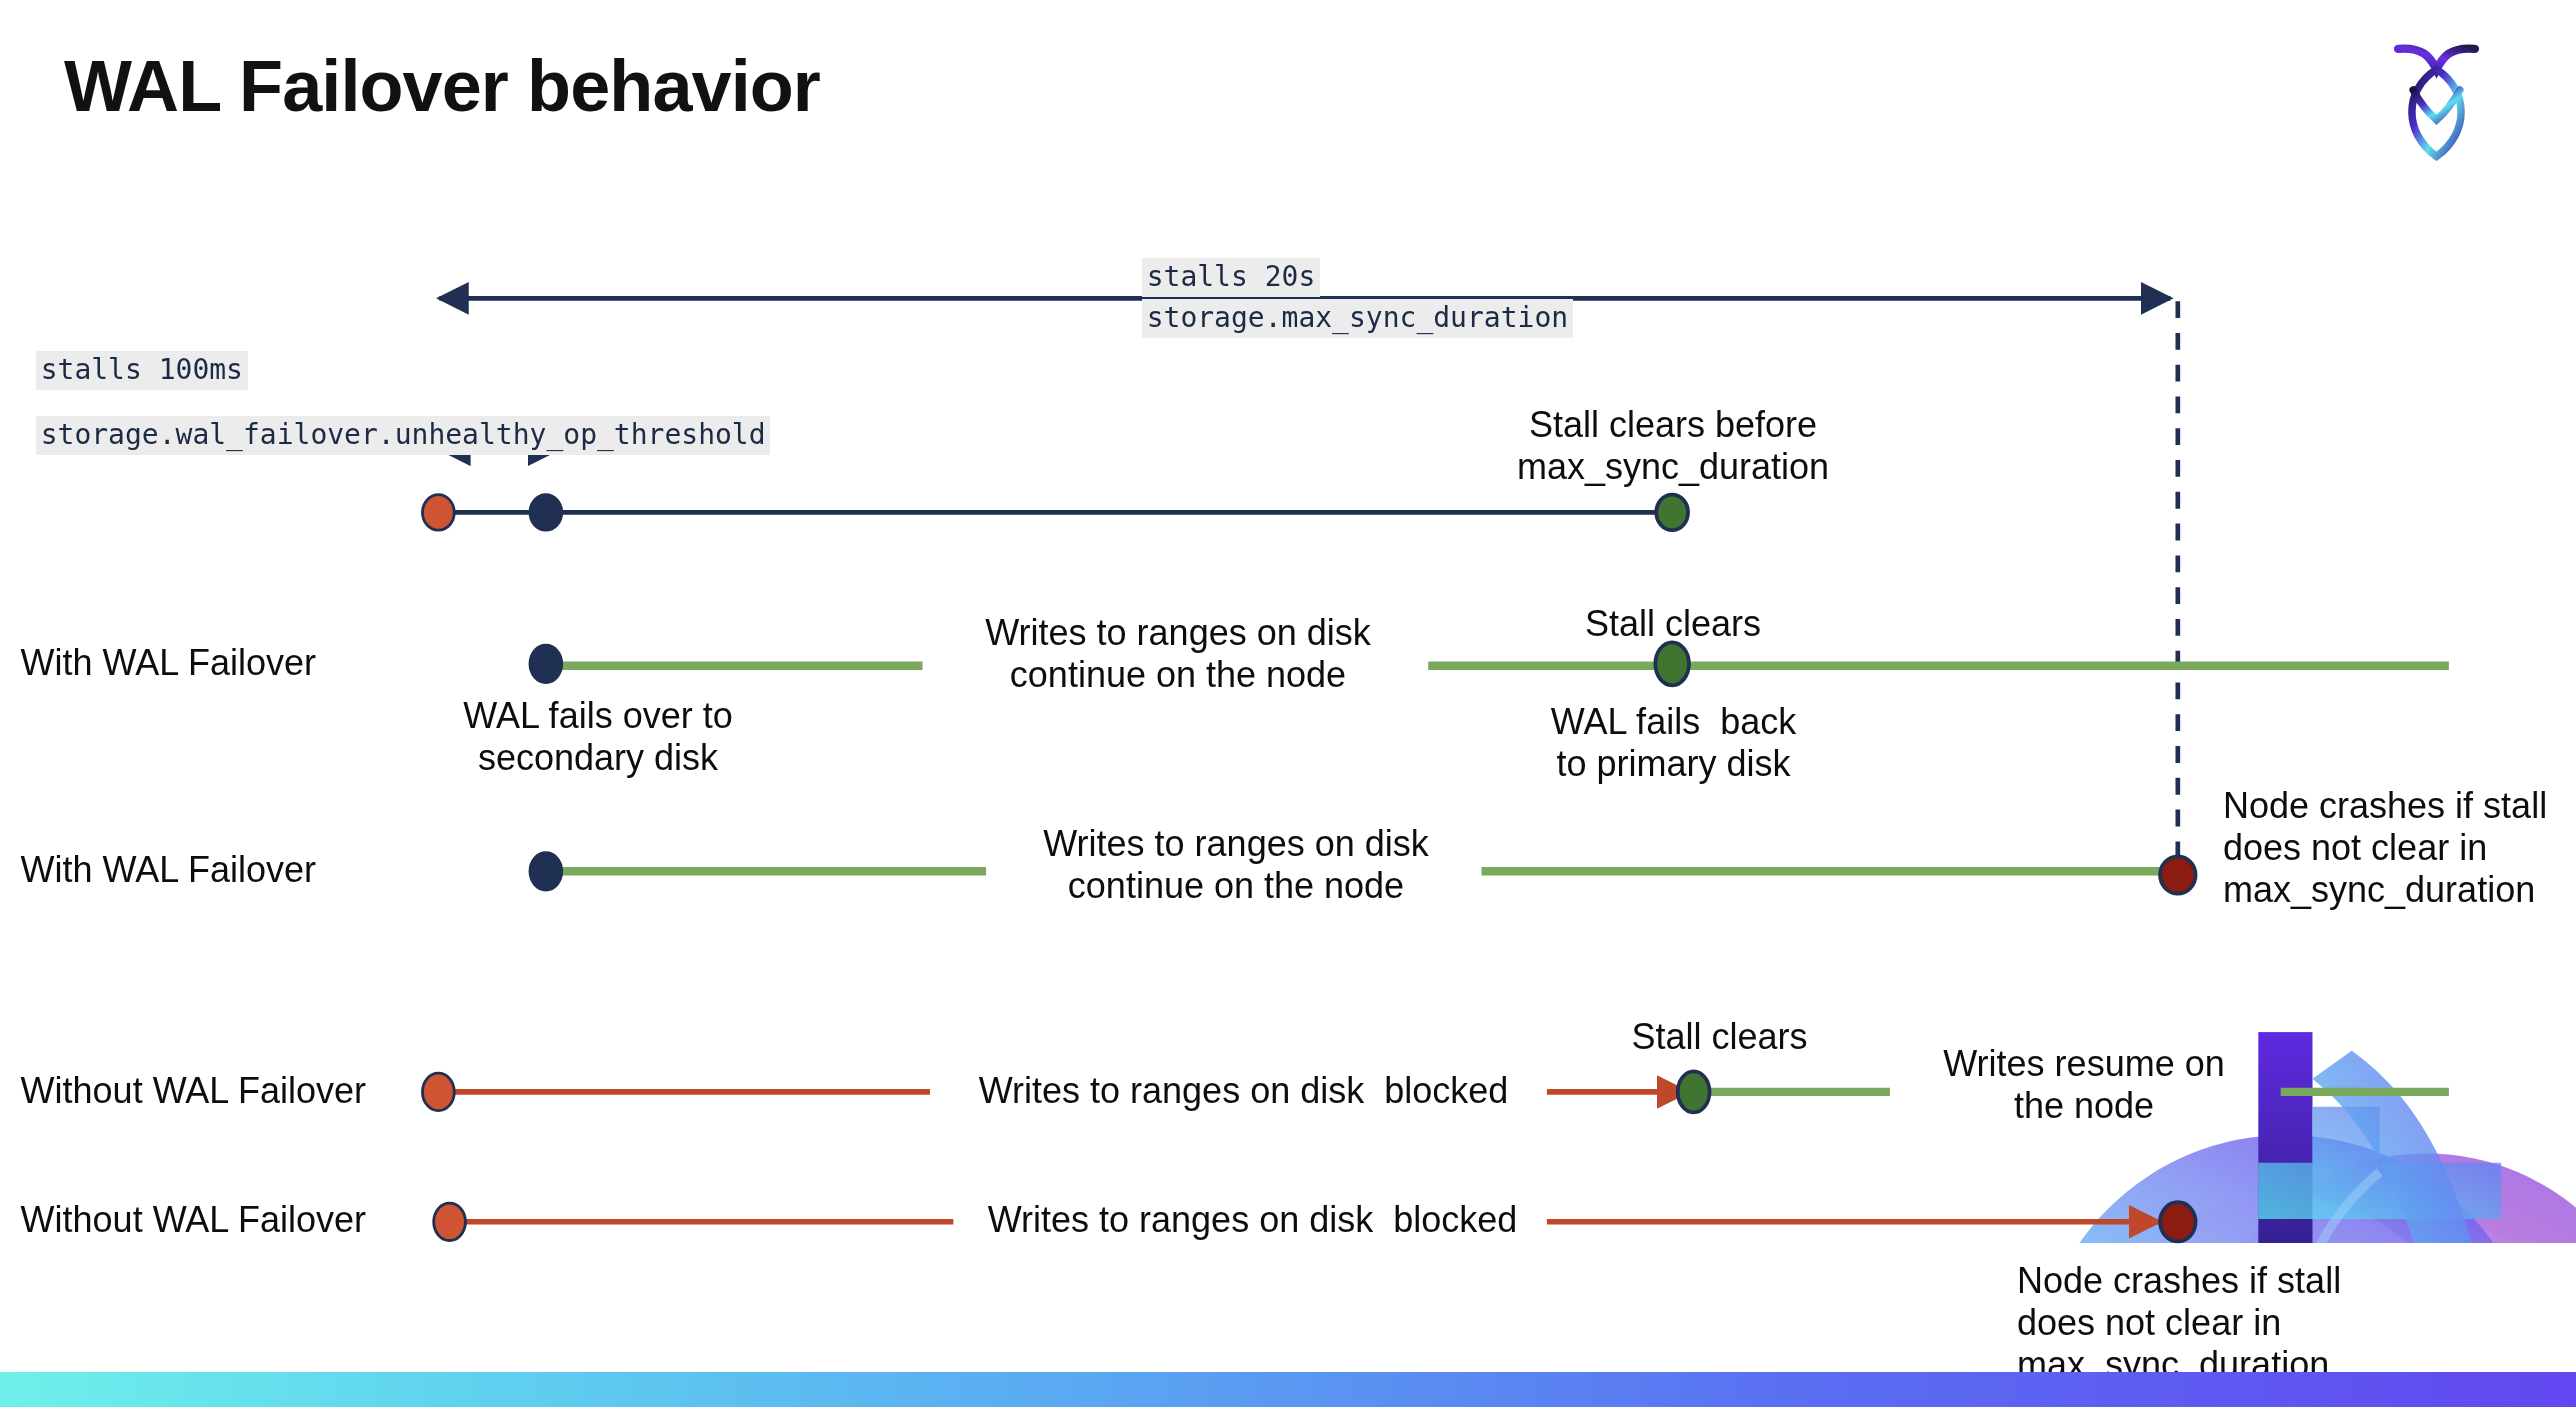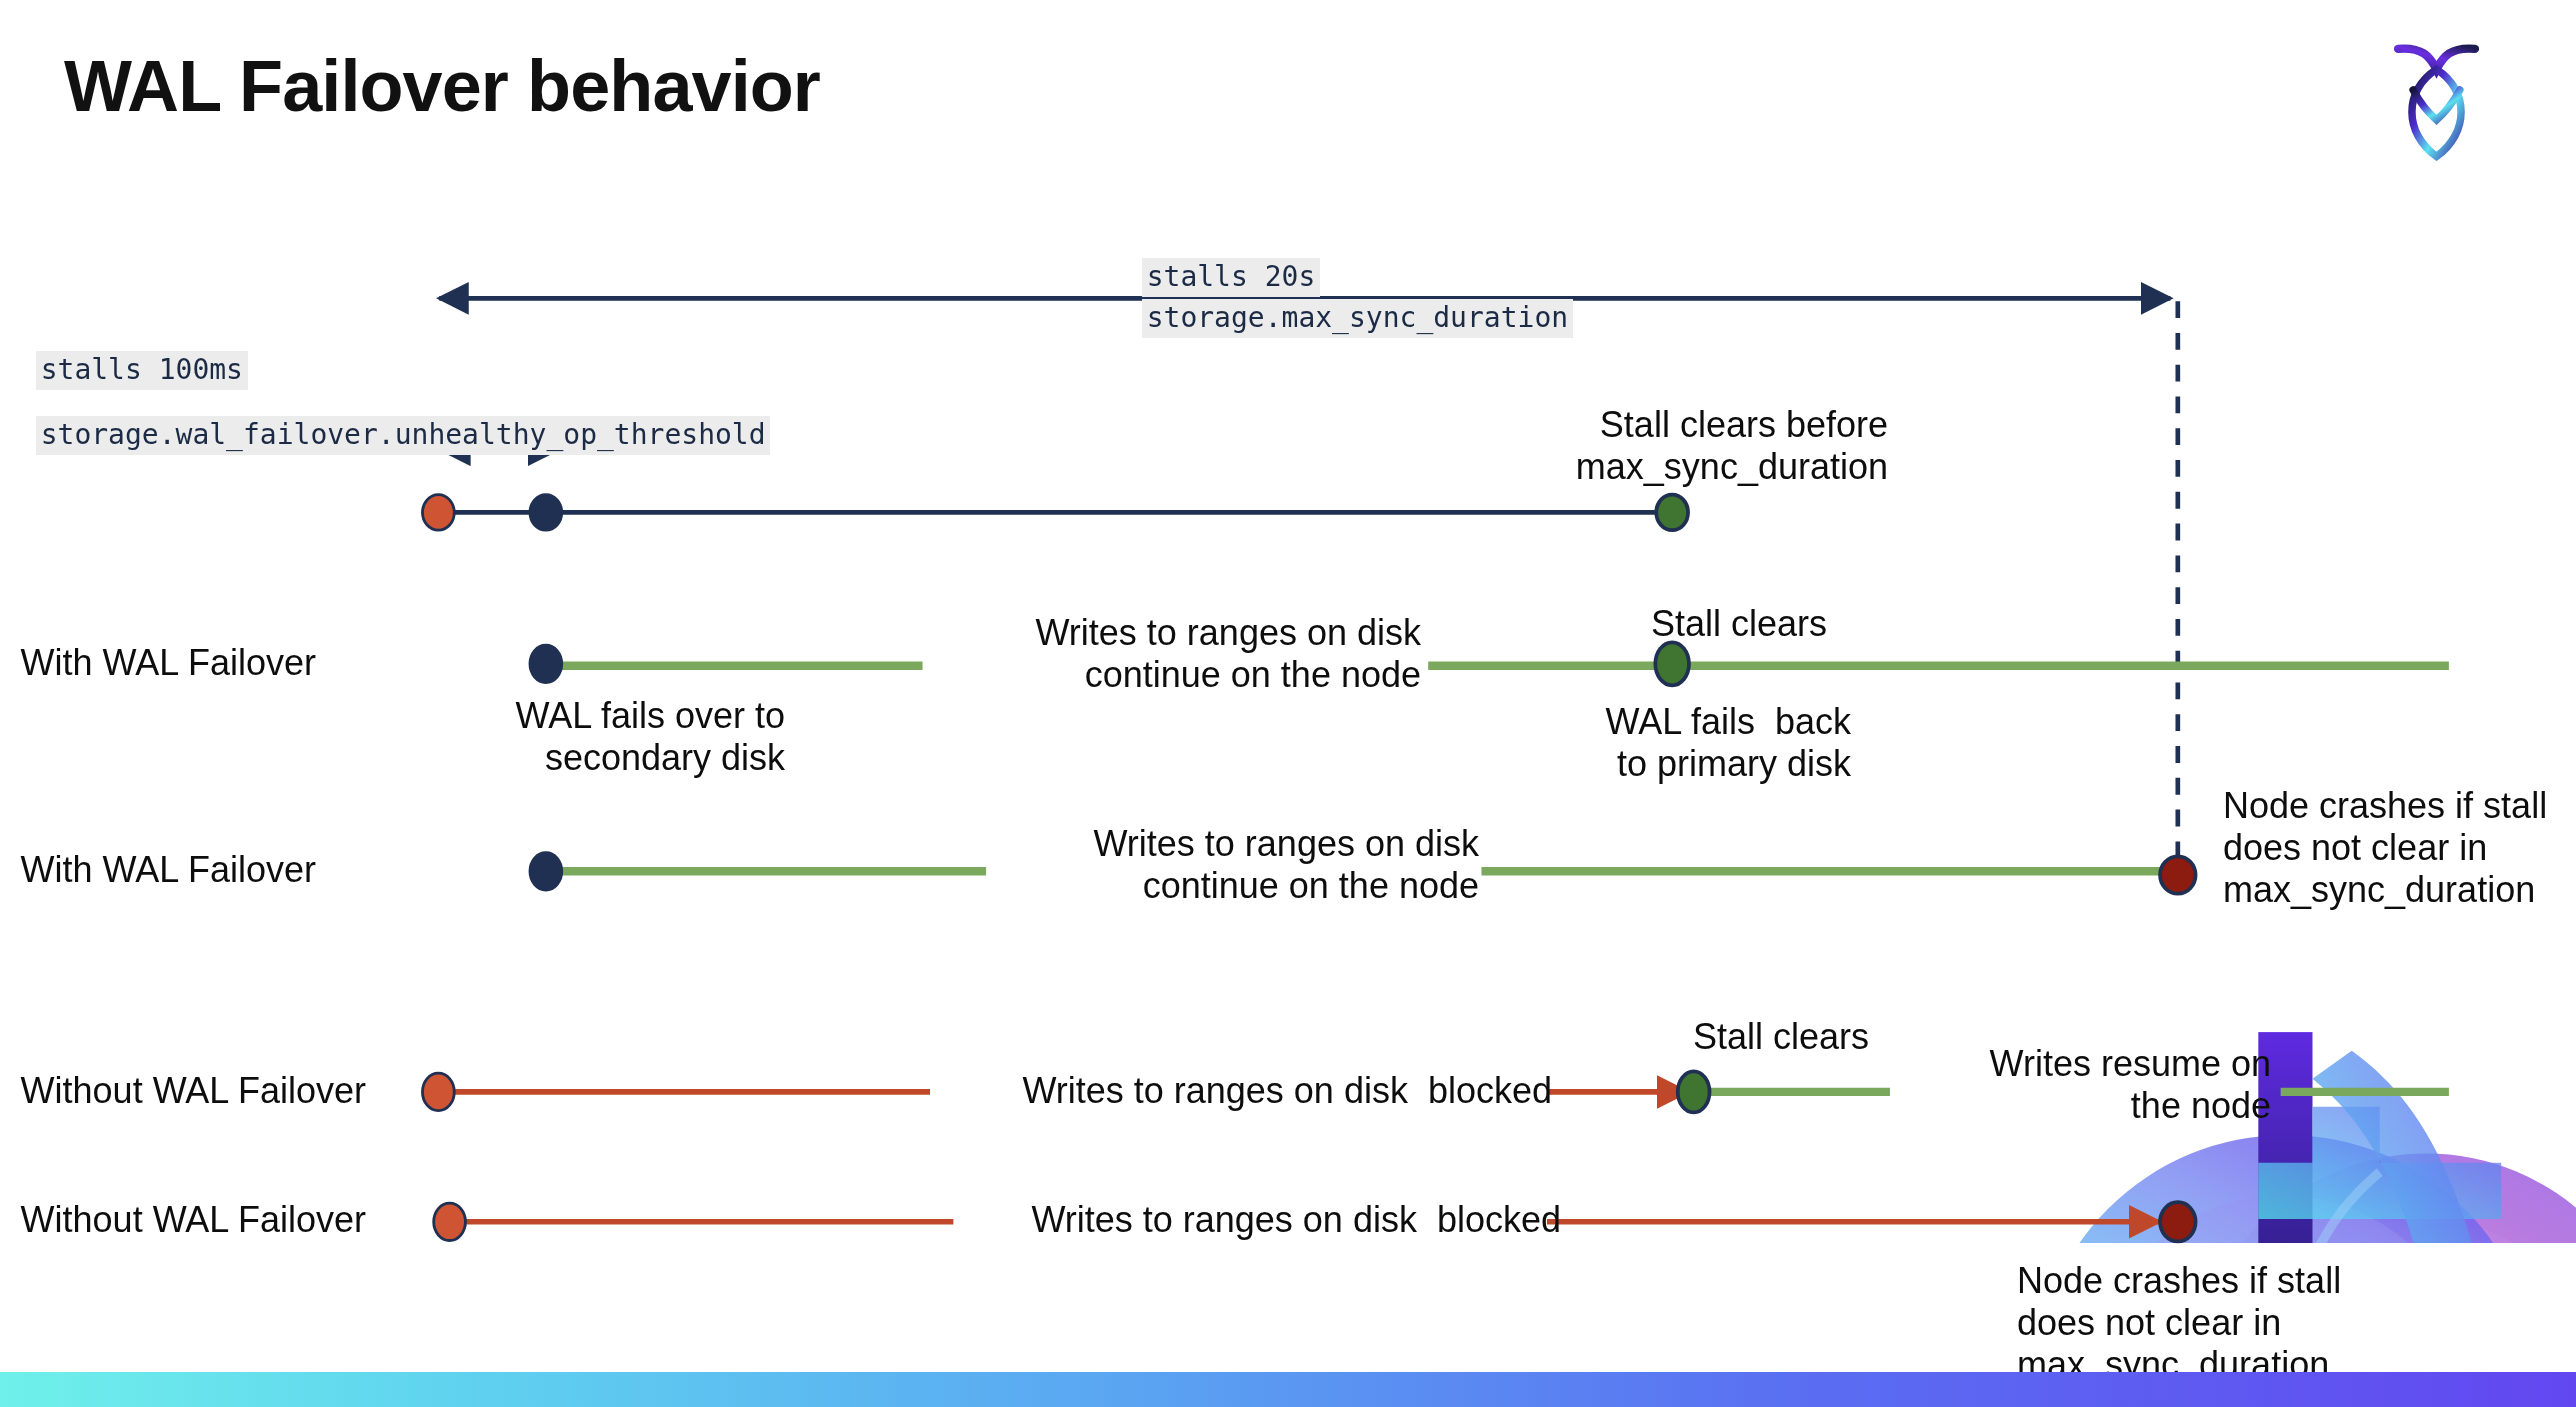--- a/index.html
+++ b/index.html
@@ -28,21 +28,21 @@
     font-family:"DejaVu Sans Mono","Liberation Mono",monospace;
     font-size:28px;color:#1c2b45;background:#ececec;
     padding:0.9px 4.7px;white-space:nowrap;line-height:1.32;
   }
 
   
   .lbl{
     position:absolute;color:#0d0d0d;
     font-size:36px;line-height:1.16;white-space:pre;
   }
-  .lbl.c{text-align:right;}
+  .lbl.c{text-align:center;}
   .lbl.r{text-align:right;}
 
   
   svg.draw{position:absolute;left:0;top:0;width:2576px;height:1408px;pointer-events:none;}
 
   
   .art{position:absolute;right:0;bottom:20.6px;width:598px;height:523px;overflow:hidden;}
   .bottombar{
     position:absolute;left:0;bottom:0;width:2576px;height:36px;
     background:linear-gradient(90deg,#6ff0ea 0%,#5fd2ef 18%,#5aa8f2 42%,#5a6ef2 70%,#6247f0 100%);

